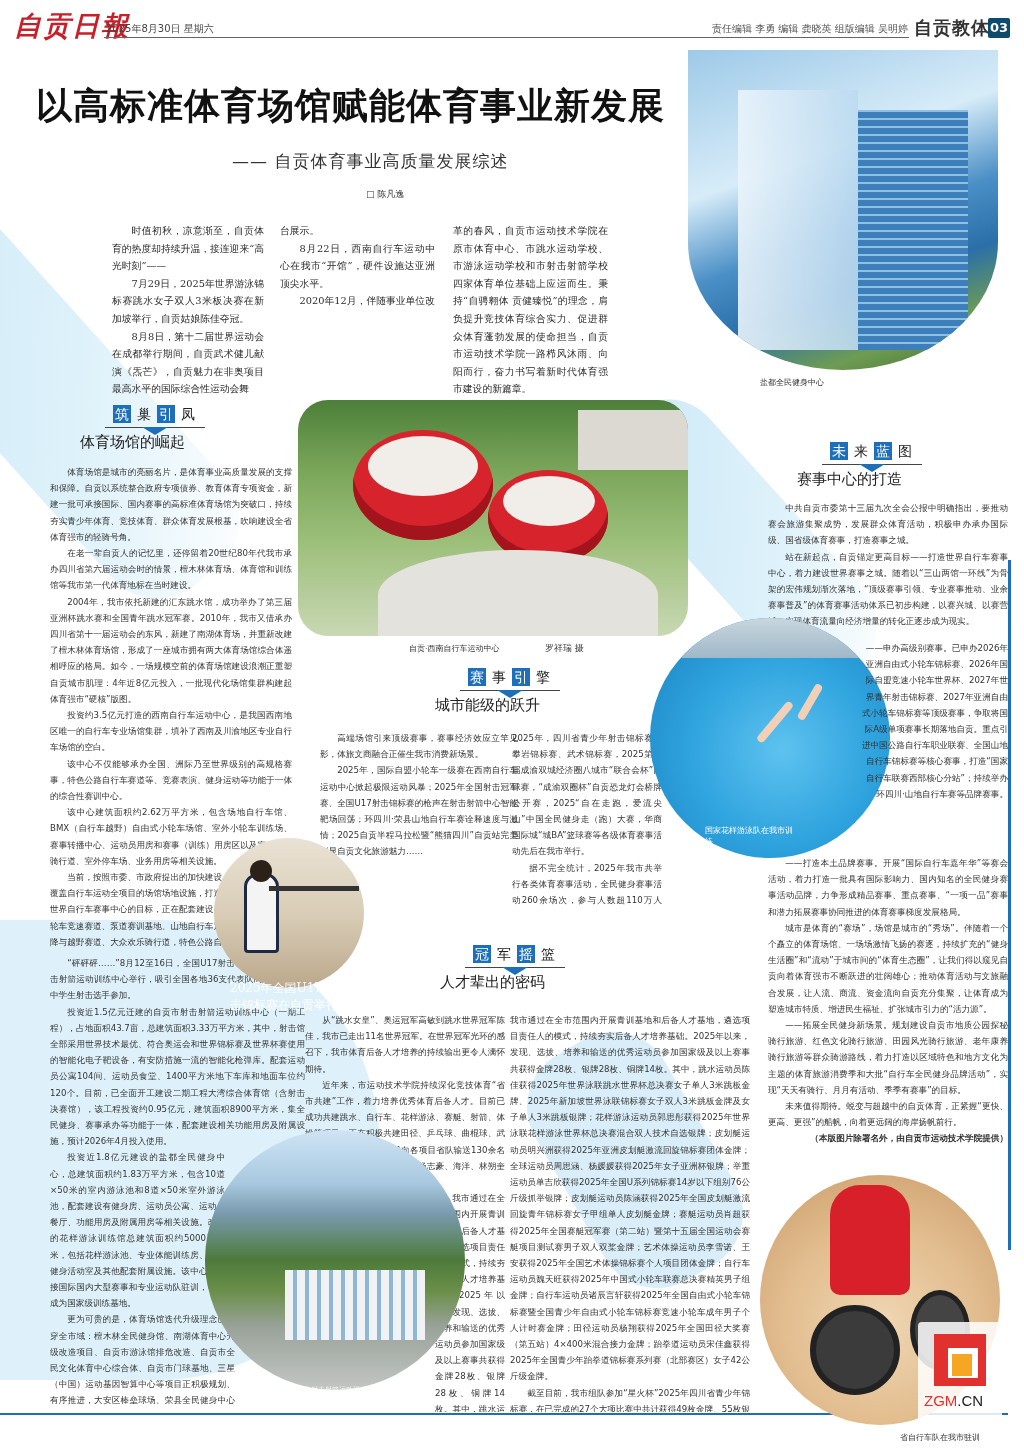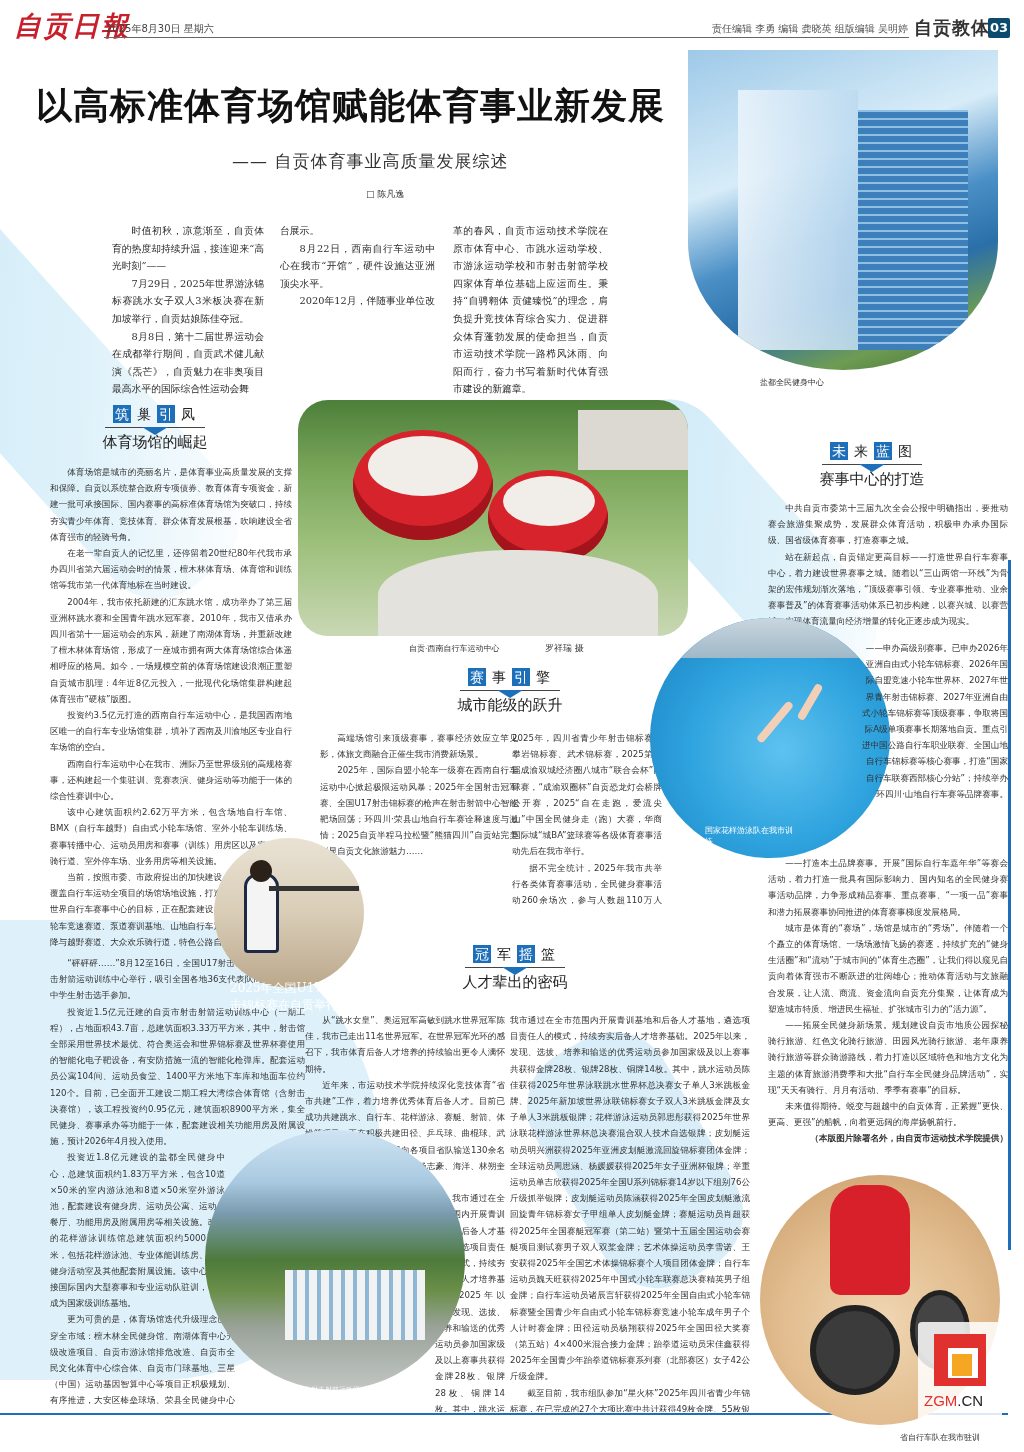--- a/index.html
+++ b/index.html
@@ -24,21 +24,21 @@
 .col p{text-indent:2em}
 .col2{font-family:"DejaVu Sans","Liberation Sans",sans-serif;font-size:8.6px;line-height:16.2px;color:#333;text-align:justify}
 .col2 p{text-indent:2em}
 
 .kicker{display:flex;gap:4px;justify-content:center;font-family:"DejaVu Serif",serif;font-size:14px}
 .kicker span{width:18px;height:18px;line-height:18px;text-align:center}
 .kicker .hl{background:#1e6fb9;color:#fff}
 .kicker .pl{color:#222}
 .head-rule{height:1px;background:#444;position:relative;margin:4px auto 0}
 .head-rule:after{content:"";position:absolute;left:50%;top:0;transform:translateX(-50%);border-left:13px solid transparent;border-right:13px solid transparent;border-top:8px solid #1e6fb9}
-.section-title{text-align:center;font-size:15px;color:#222;margin-top:5px}
+.section-title{font-size:15px;color:#222;margin-top:5px}
 
 .photo{border-radius:50%;overflow:hidden}
 .caption{font-family:"DejaVu Serif",serif;font-size:8px;color:#333}
 .right-border{left:1008px;top:560px;width:3px;height:690px;background:#1e6fb9}
 .bottom-border{left:0;top:1413px;width:1008px;height:2px;background:#1e6fb9}
 </style>
 </head>
 <body>
 
 <div class="abs swoosh" style="left:-40px;top:120px;width:150px;height:520px"></div>
@@ -86,21 +86,21 @@
   </div>
   <div class="head-rule" style="width:100px"></div>
   <div class="section-title">体育场馆的崛起</div>
 </div>
 
 <div class="abs col2" style="left:50px;top:464px;width:242px;height:490px;overflow:hidden">
   <p>体育场馆是城市的亮丽名片，是体育事业高质量发展的支撑和保障。自贡以系统整合政府专项债券、教育体育专项资金，新建一批可承接国际、国内赛事的高标准体育场馆为突破口，持续夯实青少年体育、竞技体育、群众体育发展根基，吹响建设全省体育强市的轻骑号角。</p>
   <p>在老一辈自贡人的记忆里，还停留着20世纪80年代我市承办四川省第六届运动会时的情景，檀木林体育场、体育馆和训练馆等我市第一代体育地标在当时建设。</p>
   <p>2004年，我市依托新建的汇东跳水馆，成功举办了第三届亚洲杯跳水赛和全国青年跳水冠军赛。2010年，我市又借承办四川省第十一届运动会的东风，新建了南湖体育场，并重新改建了檀木林体育场馆，形成了一座城市拥有两大体育场馆综合体遥相呼应的格局。如今，一场规模空前的体育场馆建设浪潮正重塑自贡城市肌理：4年近8亿元投入，一批现代化场馆集群构建起体育强市“硬核”版图。</p>
   <p>投资约3.5亿元打造的西南自行车运动中心，是我国西南地区唯一的自行车专业场馆集群，填补了西南及川渝地区专业自行车场馆的空白。</p>
-  <p>西南自行车运动中心在我市、洲际乃至世界级别的高规格赛事，还构建起一个集驻训、竞赛表演、健身运动等功能于一体的综合性赛训中心。</p>
+  <p>该中心不仅能够承办全国、洲际乃至世界级别的高规格赛事，特色公路自行车赛道等、竞赛表演、健身运动等功能于一体的综合性赛训中心。</p>
   <p>该中心建筑面积约2.62万平方米，包含场地自行车馆、BMX（自行车越野）自由式小轮车场馆、室外小轮车训练场、赛事转播中心、运动员用房和赛事（训练）用房区以及室外训练骑行道、室外停车场、业务用房等相关设施。</p>
   <p style="padding-right:70px">当前，按照市委、市政府提出的加快建设覆盖自行车运动全项目的场馆场地设施，打造世界自行车赛事中心的目标，正在配套建设小轮车竞速赛道、泵道赛训基地、山地自行车速降与越野赛道、大众欢乐骑行道，特色公路自行车赛道等。自贡“三山两馆一环线”骑行运动设施和场馆建设有望于今年建完成，届时，自贡将成为全国乃至亚洲唯一可以承办自行车超级世锦赛的城市。</p>
 </div>
 <div class="abs col2" style="left:50px;top:955px;width:255px;height:450px;overflow:hidden">
   <p>“砰砰砰……”8月12至16日，全国U17射击锦标赛在自贡市射击射箭运动训练中心举行，吸引全国各地36支代表队的378名优秀中学生射击选手参加。</p>
   <p>投资近1.5亿元迁建的自贡市射击射箭运动训练中心（一期工程），占地面积43.7亩，总建筑面积3.33万平方米，其中，射击馆全部采用世界技术最优、符合奥运会和世界锦标赛及世界杯赛使用的智能化电子靶设备，有安防措施一流的智能化枪弹库。配套运动员公寓104间、运动员食堂、1400平方米地下车库和地面车位约120个。目前，已全面开工建设二期工程大湾综合体育馆（含射击决赛馆），该工程投资约0.95亿元，建筑面积8900平方米，集全民健身、赛事承办等功能于一体，配套建设相关功能用房及附属设施，预计2026年4月投入使用。</p>
   <p style="padding-right:80px">投资近1.8亿元建设的盐都全民健身中心，总建筑面积约1.83万平方米，包含10道×50米的室内游泳池和8道×50米室外游泳池，配套建设有健身房、运动员公寓、运动员餐厅、功能用房及附属用房等相关设施。改造的花样游泳训练馆总建筑面积约5000平方米，包括花样游泳池、专业体能训练房、室内健身活动室及其他配套附属设施。该中心可承接国际国内大型赛事和专业运动队驻训，有望成为国家级训练基地。</p>
   <p style="padding-right:70px">更为可贵的是，体育场馆迭代升级理念已贯穿全市域：檀木林全民健身馆、南湖体育中心升级改造项目、自贡市游泳馆排危改造、自贡市全民文化体育中心综合体、自贡市门球基地、三星（中国）运动基因智算中心等项目正积极规划、有序推进，大安区棒垒球场、荣县全民健身中心等区县项目多点开花，形成了全城体育生态网络。</p>
 </div>
 

